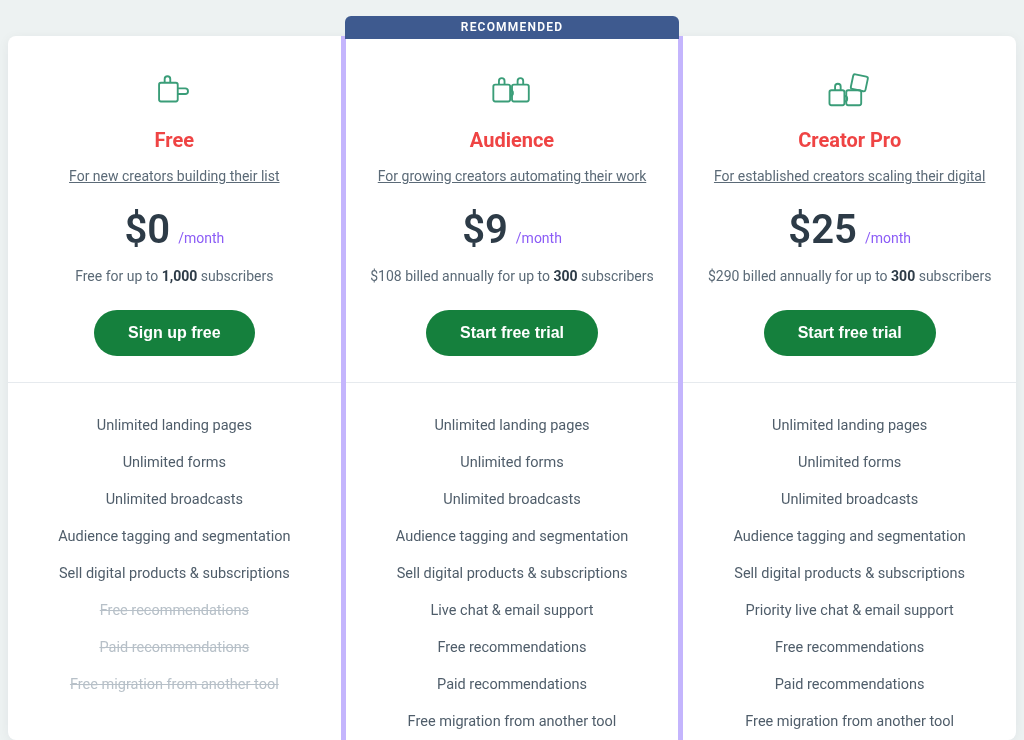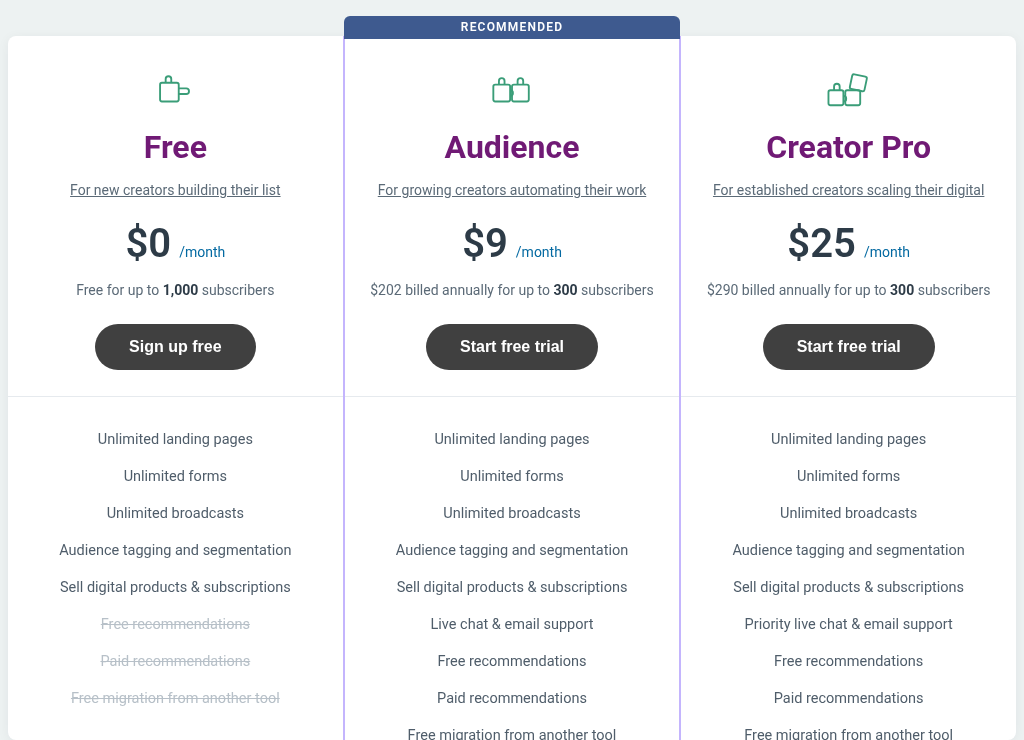--- a/index.html
+++ b/index.html
@@ -16,21 +16,21 @@
     background: #fff;
     border-radius: 8px;
     margin: 36px 8px 0 8px;
     box-shadow: 0 2px 12px rgba(30,40,50,0.06);
     position: relative;
     height: 704px;
   }
   .plan {
     flex: 1 1 0;
     text-align: center;
-    border-right: 2px solid #c4b5fd;
+    border-right: 5px solid #c4b5fd;
     position: relative;
     padding-top: 34px;
   }
   .plan:last-child { border-right: none; }
   .plan.recommended {
     border-top: none;
   }
   .recommended-banner {
     position: absolute;
     top: -20px;
@@ -47,23 +47,23 @@
   .plan-head {
     padding: 0 20px 26px 20px;
     border-bottom: 1px solid #e6eaee;
   }
   .plan-icon {
     display: block;
     margin: 0 auto 10px auto;
     height: 48px;
   }
   .plan-name {
-    font-size: 32px;
+    font-size: 20px;
     font-weight: 700;
-    color: #701a75;
+    color: #ef4444;
     margin-bottom: 16px;
   }
   .plan-tagline {
     font-size: 14px;
     color: #5b6a77;
     margin-bottom: 26px;
     text-decoration: underline;
   }
   .price-row {
     display: flex;
@@ -73,31 +73,31 @@
     margin-bottom: 18px;
   }
   .price {
     font-size: 40px;
     font-weight: 600;
     color: #2d3b47;
     line-height: 1;
   }
   .period {
     font-size: 14px;
-    color: #0369a1;
+    color: #8b5cf6;
   }
   .billing-note {
     font-size: 14px;
     color: #5b6a77;
     margin-bottom: 26px;
   }
   .billing-note .bold { font-weight: 700; color: #2d3b47; }
   .cta-btn {
     display: inline-block;
-    background: #404040;
+    background: #15803d;
     color: #fff;
     border: none;
     border-radius: 40px;
     padding: 14px 34px;
     font-size: 16px;
     font-weight: 600;
     cursor: pointer;
   }
   .feature-list {
     list-style: none;
@@ -164,21 +164,21 @@
           <path d="M36 14 v-4 a3 3 0 0 1 6 0 v4"></path>
         </svg>
       </span>
       <div class="plan-name">Audience</div>
       <div class="plan-tagline">For growing creators automating their work</div>
       <div class="price-row">
         <span class="price">$9</span>
         <span class="period">/month</span>
       </div>
       <div class="billing-note">
-        <span>$202 billed annually for up to </span><span class="bold">300</span><span> subscribers</span>
+        <span>$108 billed annually for up to </span><span class="bold">300</span><span> subscribers</span>
       </div>
       <button class="cta-btn">Start free trial</button>
     </div>
     <ul class="feature-list">
       <li>Unlimited landing pages</li>
       <li>Unlimited forms</li>
       <li>Unlimited broadcasts</li>
       <li>Audience tagging and segmentation</li>
       <li>Sell digital products &amp; subscriptions</li>
       <li>Live chat &amp; email support</li>

